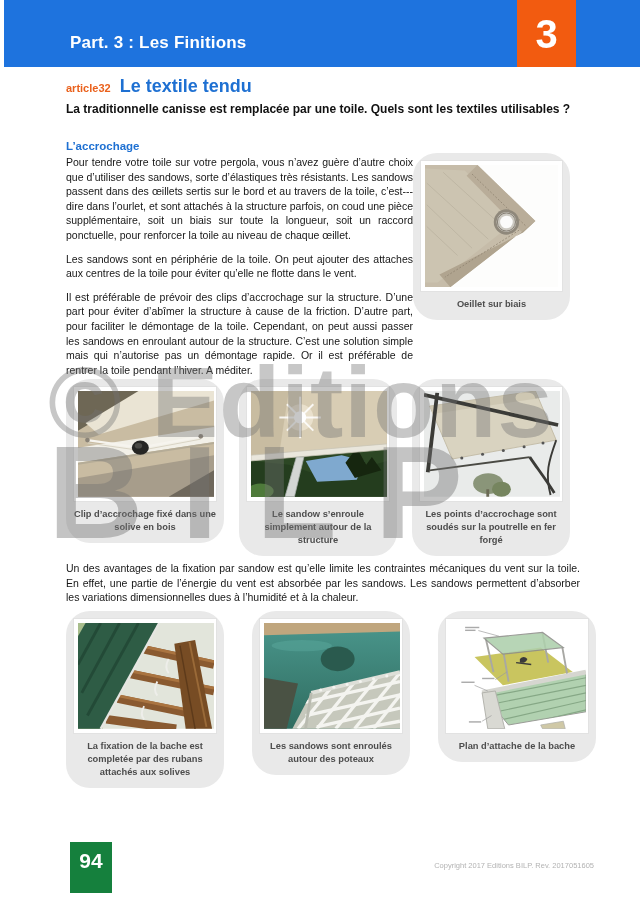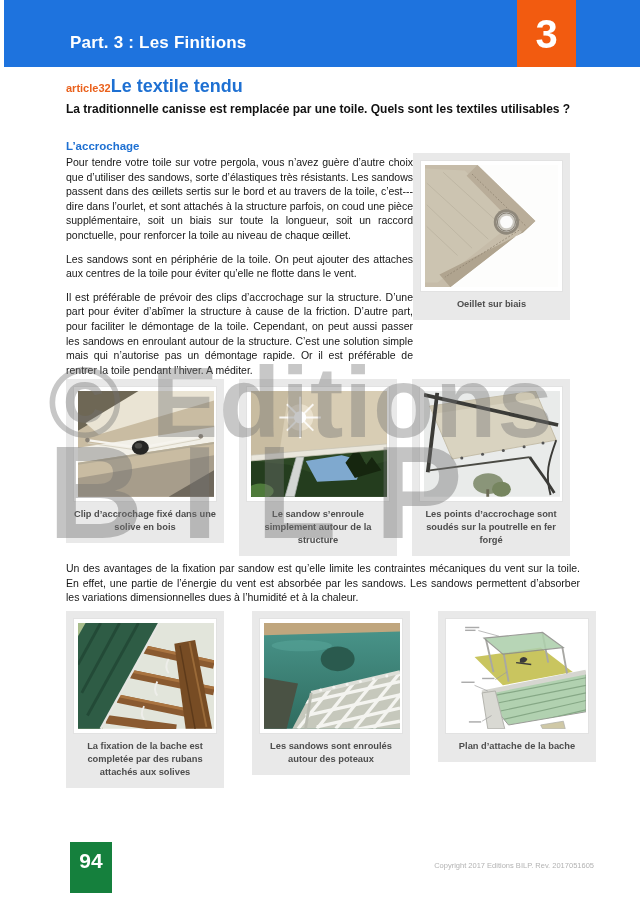--- a/index.html
+++ b/index.html
@@ -7,32 +7,32 @@
   .page {
     position:relative; width:640px; height:898px; background:#ffffff;
     font-family:"Liberation Sans", sans-serif; overflow:hidden;
   }
   
   .header-bar { position:absolute; left:4px; top:0; width:640px; height:67px; background:#1e73de; }
   .part-title { position:absolute; left:66px; top:33px; color:#ffffff; font-size:17px; font-weight:bold; letter-spacing:0.2px; }
   .chapter-box { position:absolute; left:513px; top:0; width:59px; height:67px; background:#f25b10; display:flex; align-items:center; justify-content:center; }
   .chapter-num { color:#ffffff; font-size:40px; font-weight:bold; line-height:1; }
   
-  .article-row { position:absolute; left:66px; top:76px; display:flex; align-items:baseline; }
+  .article-row { position:absolute; left:66px; top:76px; display:flex; align-items:baseline; gap:9px; }
   .article-id { color:#ea611c; font-size:11px; font-weight:bold; }
   .article-title { color:#1e70d2; font-size:18px; font-weight:bold; }
   .subtitle { position:absolute; left:66px; top:102px; width:520px; font-size:12px; font-weight:bold; color:#111; white-space:nowrap; }
   .sec-heading { position:absolute; left:66px; top:140px; color:#1e70d2; font-size:11.5px; font-weight:bold; }
   
   .text-col { position:absolute; left:66px; top:155px; width:347px; }
   .text-col p, .full-para { font-size:10.5px; line-height:14.6px; color:#161616; text-align:justify; }
   .text-col p { margin-bottom:9px; }
   .full-para { position:absolute; left:66px; top:561px; width:514px; }
   
-  .fig-card { background:#e9e9e9; padding:7px 7px 9px 7px; }
+  .fig-card { background:#e9e9e9; padding:7px 7px 9px 7px;border-radius:24px; }
   .photo { background:#ffffff; border:1px solid #e2e2e2; padding:4px; }
   .photo svg { display:block; }
   .fig-caption { margin-top:6px; text-align:center; font-size:9.3px; font-weight:bold; color:#4d4d4d; line-height:13px; }
   .fig-oeillet { position:absolute; left:413px; top:153px; width:157px; }
   .fig-row { position:absolute; left:66px; width:506px; display:flex; gap:15px; align-items:flex-start; }
   .row2 { top:379px; }
   .row3 { top:611px;gap:28px; }
   .fig-row .fig-card { width:158px; flex:0 0 158px; }
   
   .watermark { position:absolute; left:48px; top:356px; z-index:20; pointer-events:none;

